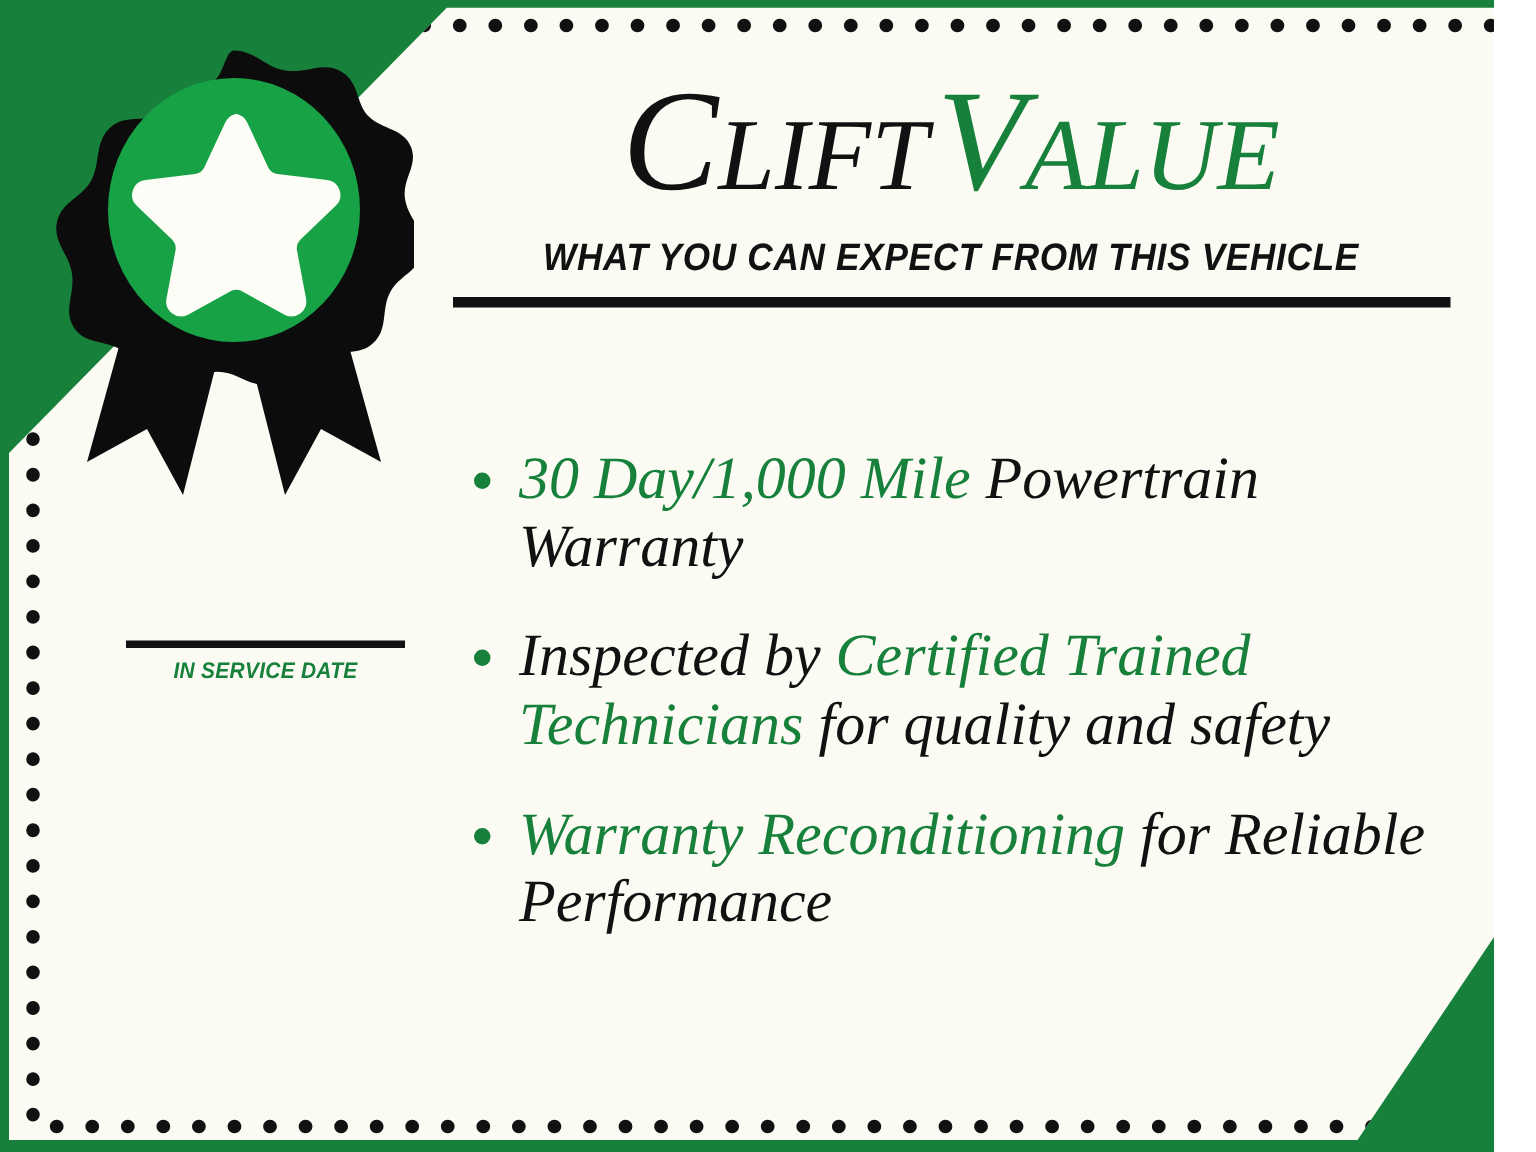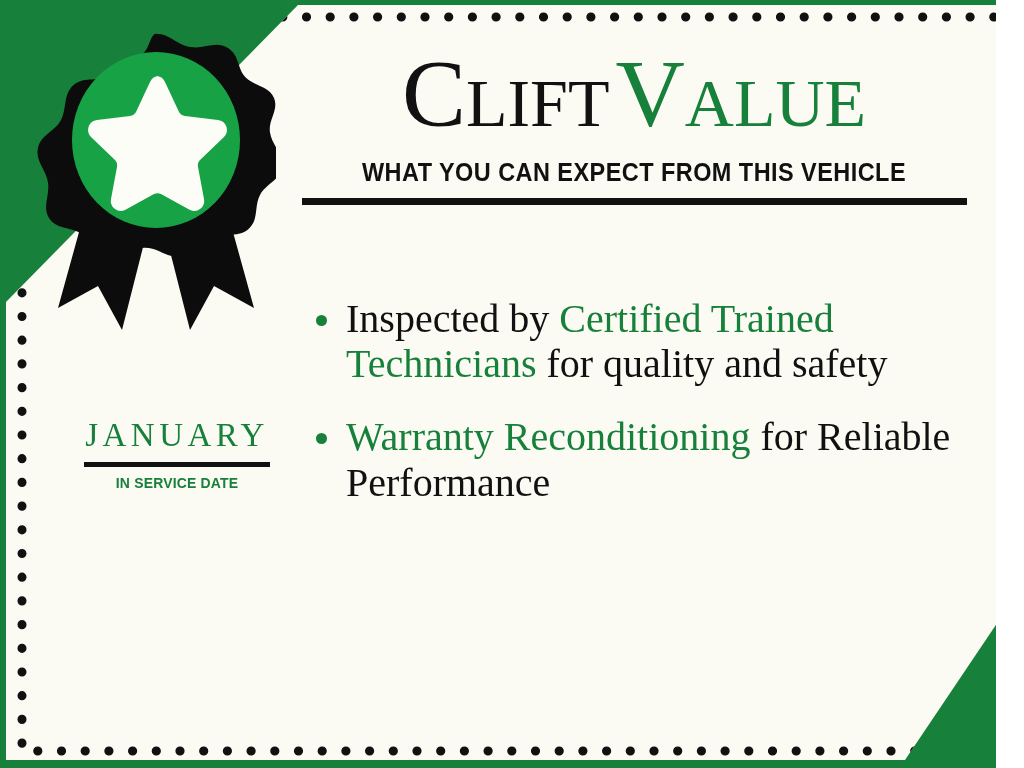--- a/index.html
+++ b/index.html
@@ -7,20 +7,21 @@
     padding: 0;
     background: #ffffff;
   }
   #stage {
     position: relative;
     width: 996px;
     height: 768px;
     overflow: hidden;
     background: #fbfbf4;
     font-family: "Liberation Serif", serif;
+    font-style: italic;
   }
 
   
   .green-bg {
     position: absolute;
     inset: 0;
     background: #17803a;
   }
   .paper {
     position: absolute;
@@ -243,27 +244,30 @@
 
   <div class="header">
     <div class="brand">
       <span class="cap black">C</span><span class="sc black">LIFT</span><span class="gap"></span><span class="cap green">V</span><span class="sc green">ALUE</span>
     </div>
     <div class="subtitle">WHAT YOU CAN EXPECT FROM THIS VEHICLE</div>
     <div class="rule"></div>
   </div>
 
   <div class="date-block">
-    <div class="date-month">JANUARY</div>
     <div class="date-rule"></div>
     <div class="date-caption">IN SERVICE DATE</div>
   </div>
 
   <div class="bullets">
 
+    <div class="bullet">
+      <span class="dot"></span>
+      <span class="g">30 Day/1,000 Mile</span><span class="k"> Powertrain Warranty</span>
+    </div>
 
     <div class="bullet">
       <span class="dot"></span>
       <span class="k">Inspected by </span><span class="g">Certified Trained Technicians</span><span class="k"> for quality and safety</span>
     </div>
 
     <div class="bullet">
       <span class="dot"></span>
       <span class="g">Warranty Reconditioning</span><span class="k"> for Reliable Performance</span>
     </div>

